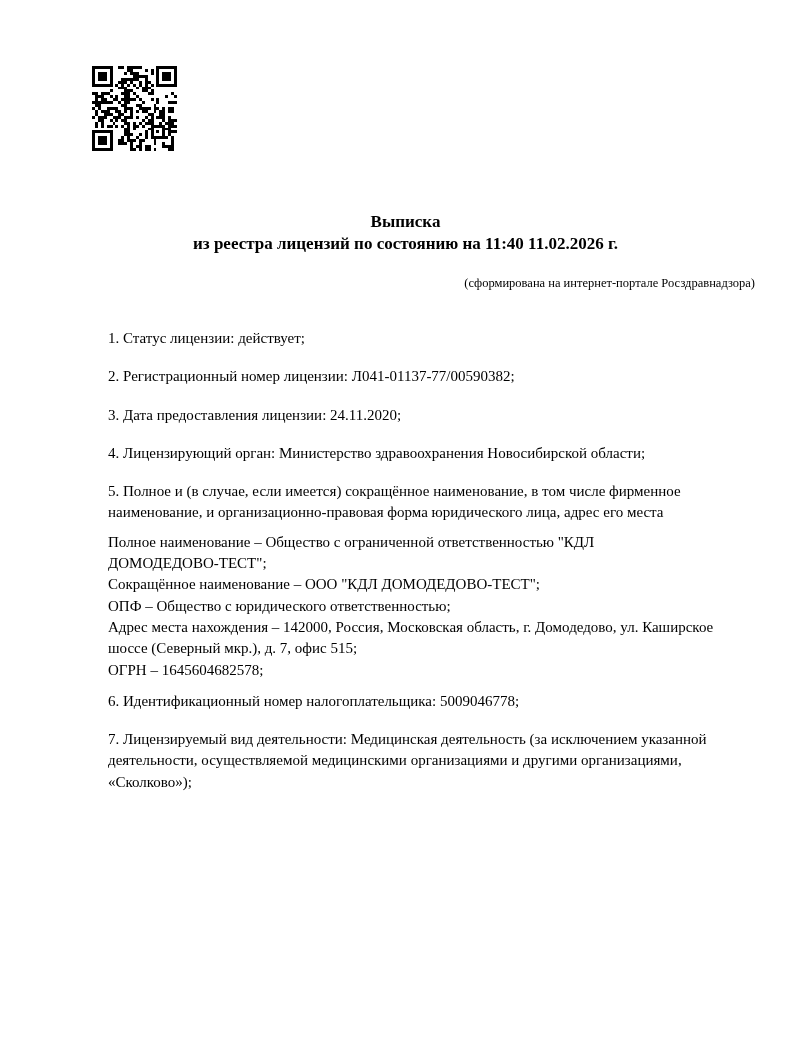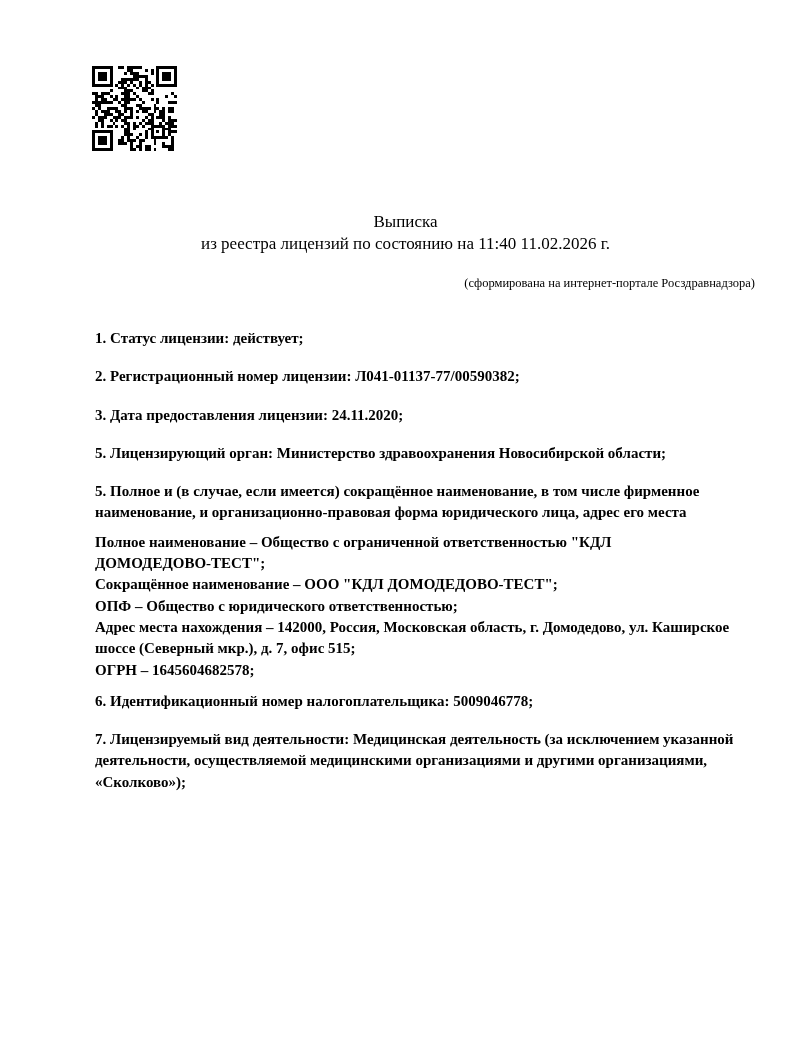--- a/index.html
+++ b/index.html
@@ -23,21 +23,21 @@
     width: 85px;
     height: 85px;
   }
   .qr svg { display: block; width: 85px; height: 85px; }
   .title {
     position: absolute;
     left: 20px;
     top: 211px;
     width: 771px;
     text-align: center;
-    font-weight: normal;
+    font-weight: bold;
     font-size: 17px;
     line-height: 22px;
     white-space: nowrap;
   }
   .subtitle {
     position: absolute;
     top: 276px;
     right: 36px;
     font-size: 12.5px;
     line-height: 15px;
@@ -45,21 +45,21 @@
     white-space: nowrap;
   }
   .body {
     position: absolute;
     left: 92px;
     top: 328px;
     width: 668px;
     font-size: 15px;
     line-height: 21.3px;
   }
-  .para { margin: 0 0 17px 3px; font-weight: bold; }
+  .para { margin: 0 0 17px 16px; }
   .para:nth-child(5) { margin-bottom: 8px; }
   .para:nth-child(6) { margin-bottom: 10px; }
   .para:nth-child(8) { margin-bottom: 12px; }
   .line { white-space: nowrap; }
 </style>
 </head>
 <body>
 
 <div class="page">
 
@@ -469,21 +469,21 @@
       <div class="para">
         <div class="line">1. Статус лицензии: действует;</div>
       </div>
       <div class="para">
         <div class="line">2. Регистрационный номер лицензии: Л041-01137-77/00590382;</div>
       </div>
       <div class="para">
         <div class="line">3. Дата предоставления лицензии: 24.11.2020;</div>
       </div>
       <div class="para">
-        <div class="line">5. Лицензирующий орган: Министерство здравоохранения Новосибирской области;</div>
+        <div class="line">4. Лицензирующий орган: Министерство здравоохранения Новосибирской области;</div>
       </div>
       <div class="para">
         <div class="line">5. Полное и (в случае, если имеется) сокращённое наименование, в том числе фирменное</div>
         <div class="line">наименование, и организационно-правовая форма юридического лица, адрес его места</div>
       </div>
       <div class="para">
         <div class="line">Полное наименование – Общество с ограниченной ответственностью "КДЛ</div>
         <div class="line">ДОМОДЕДОВО-ТЕСТ";</div>
         <div class="line">Сокращённое наименование – ООО "КДЛ ДОМОДЕДОВО-ТЕСТ";</div>
         <div class="line">ОПФ – Общество с юридического ответственностью;</div>

